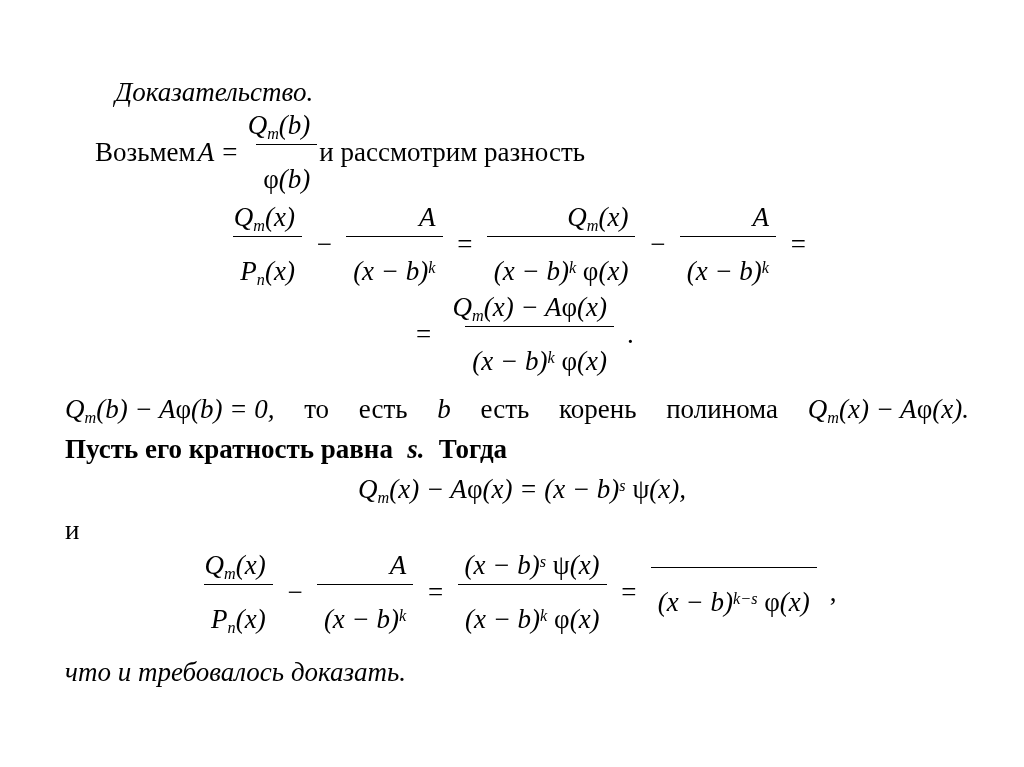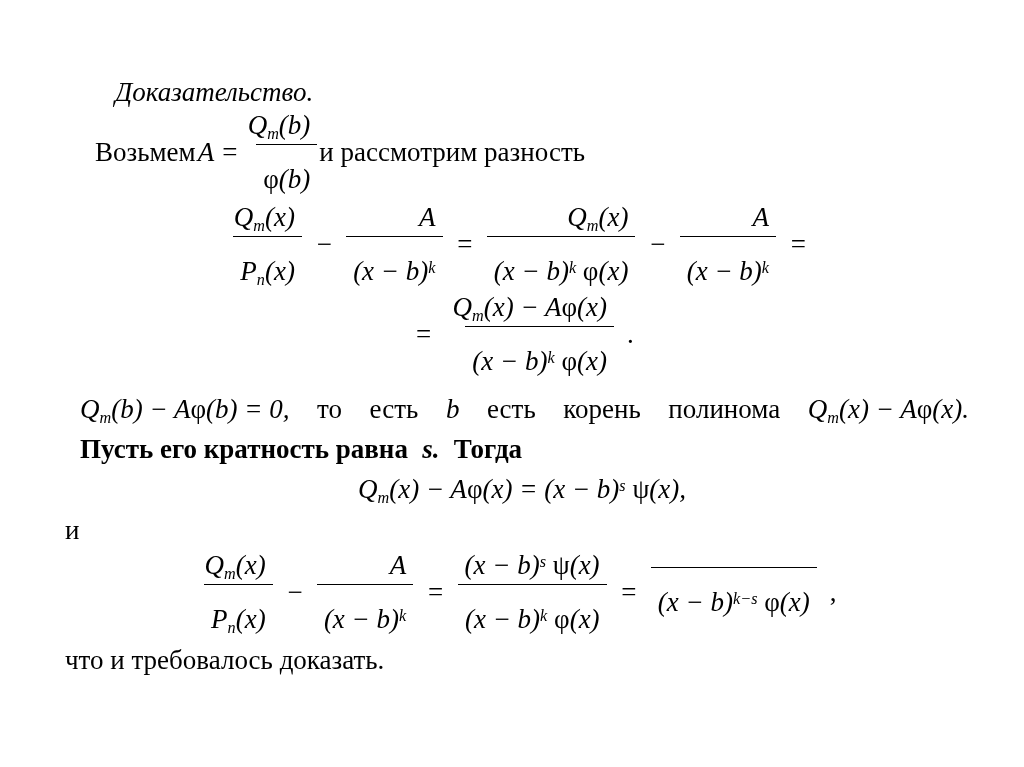--- a/index.html
+++ b/index.html
@@ -46,41 +46,41 @@
     display: flex;
     justify-content: center;
     align-items: center;
     gap: 13px;
     white-space: nowrap;
   }
   .eq-row.r1 { margin-top: 7px; }
   .eq-row.r2 { margin-top: 5px; margin-left: 14px; }
   .eq-row .punct { align-self: center; }
 
-  .para { margin-top: 14px; line-height: 1.38; margin-left: 15px; }
+  .para { margin-top: 14px; line-height: 1.38; }
   .jline {
     display: flex;
     justify-content: space-between;
     align-items: baseline;
     width: 100%;
   }
   .line2 { margin-top: 2px; font-weight: bold; }
   .line2 span { margin-right: 0.28em; }
 
   .eq-center {
     margin-top: 6px;
     text-align: center;
     margin-left: 10px;
   }
 
   .and-line { margin-top: 10px; }
 
   .eq-row.r3 { margin-top: 4px; }
 
-  .closing { margin-top: 10px; }
+  .closing { margin-top: 22px; font-style: italic; }
 </style>
 </head>
 <body>
 
 <div class="slide">
 
   <p class="proof-heading">Доказательство.</p>
 
   <div class="take-line">
     <span>Возьмем</span>

